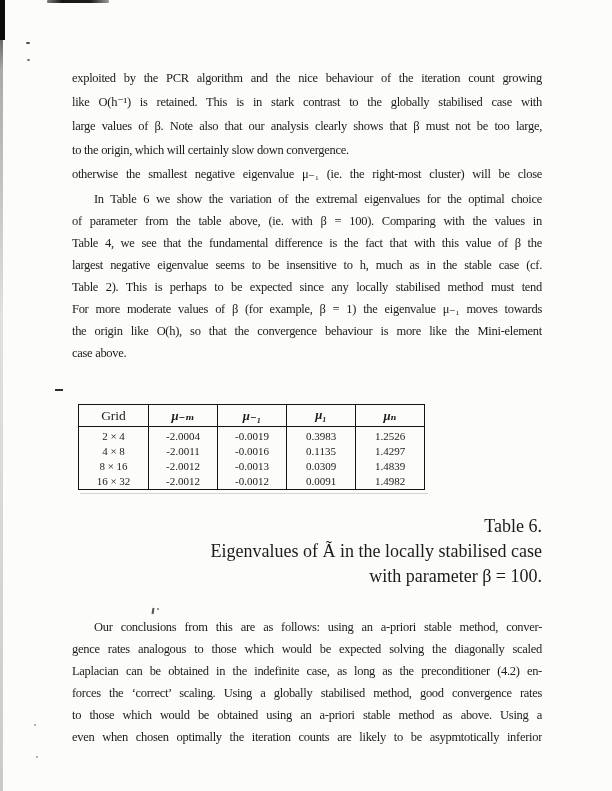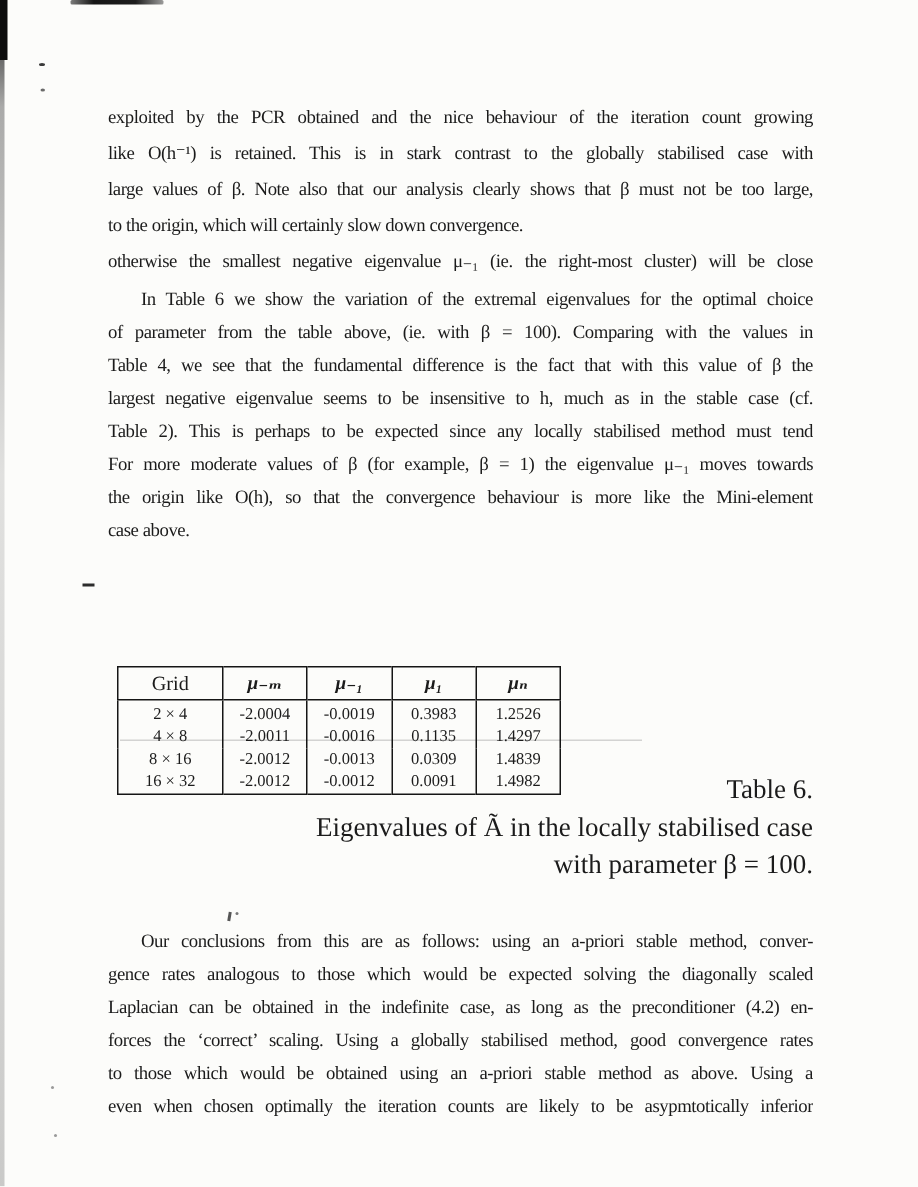--- a/index.html
+++ b/index.html
@@ -32,22 +32,22 @@
   .p2 { top:188px; }
   .p3 { top:616px; }
   .p1 .line { line-height:24px; height:24px; }
   .p2 .line, .p3 .line { line-height:22px; height:22px; }
   .line { text-align:justify; text-align-last:justify; overflow:hidden; }
   .line.last { text-align-last:left; }
   .cont .line.last { text-align-last:justify; }
   .indent .line.first { padding-left:22px; }
 
   
-  .tbl { position:absolute; left:78px; top:404px; width:296px;
-    border-collapse:collapse; table-layout:fixed; border:1.8px solid #151515;margin-top:40px; }
+  .tbl { position:absolute; left:78px; top:404px; width:347px;
+    border-collapse:collapse; table-layout:fixed; border:1.8px solid #151515; }
   .tbl th, .tbl td { border-left:1.5px solid #151515; text-align:center; padding:0; overflow:hidden; }
   .tbl th:first-child, .tbl td:first-child { border-left:none; }
   .tbl thead tr { border-bottom:1.6px solid #151515; }
   .tbl th { height:21px; font-size:12.8px; font-weight:bold; font-style:italic; }
   .tbl th:first-child { font-style:normal; font-weight:normal; font-size:13.5px; width:69px; }
   .tbl td { height:15px; font-size:11px; line-height:15px; }
   .tbl tbody tr:first-child td { padding-top:2px; }
 
   
   .caption { position:absolute; left:72px; top:514px; width:470px; text-align:right; font-size:18px; }
@@ -66,21 +66,21 @@
   <div class="artifact speck s1"></div>
   <div class="artifact speck s2"></div>
   <div class="artifact dash-mark"></div>
   <div class="artifact tick-mark"></div>
   <div class="artifact tick-dot"></div>
   <div class="artifact speck s3"></div>
   <div class="artifact speck s4"></div>
   <div class="artifact ghost-line"></div>
 
   <div class="para p1">
-      <div class="line first">exploited by the PCR obtained and the nice behaviour of the iteration count growing</div>
+      <div class="line first">exploited by the PCR algorithm and the nice behaviour of the iteration count growing</div>
       <div class="line">like O(h⁻¹) is retained. This is in stark contrast to the globally stabilised case with</div>
       <div class="line">large values of β. Note also that our analysis clearly shows that β must not be too large,</div>
       <div class="line last">to the origin, which will certainly slow down convergence.</div>
       <div class="line">otherwise the smallest negative eigenvalue μ₋₁ (ie. the right-most cluster) will be close</div>
     </div>
 
   <div class="para p2 indent">
       <div class="line first">In Table 6 we show the variation of the extremal eigenvalues for the optimal choice</div>
       <div class="line">of parameter from the table above, (ie. with β = 100). Comparing with the values in</div>
       <div class="line">Table 4, we see that the fundamental difference is the fact that with this value of β the</div>

